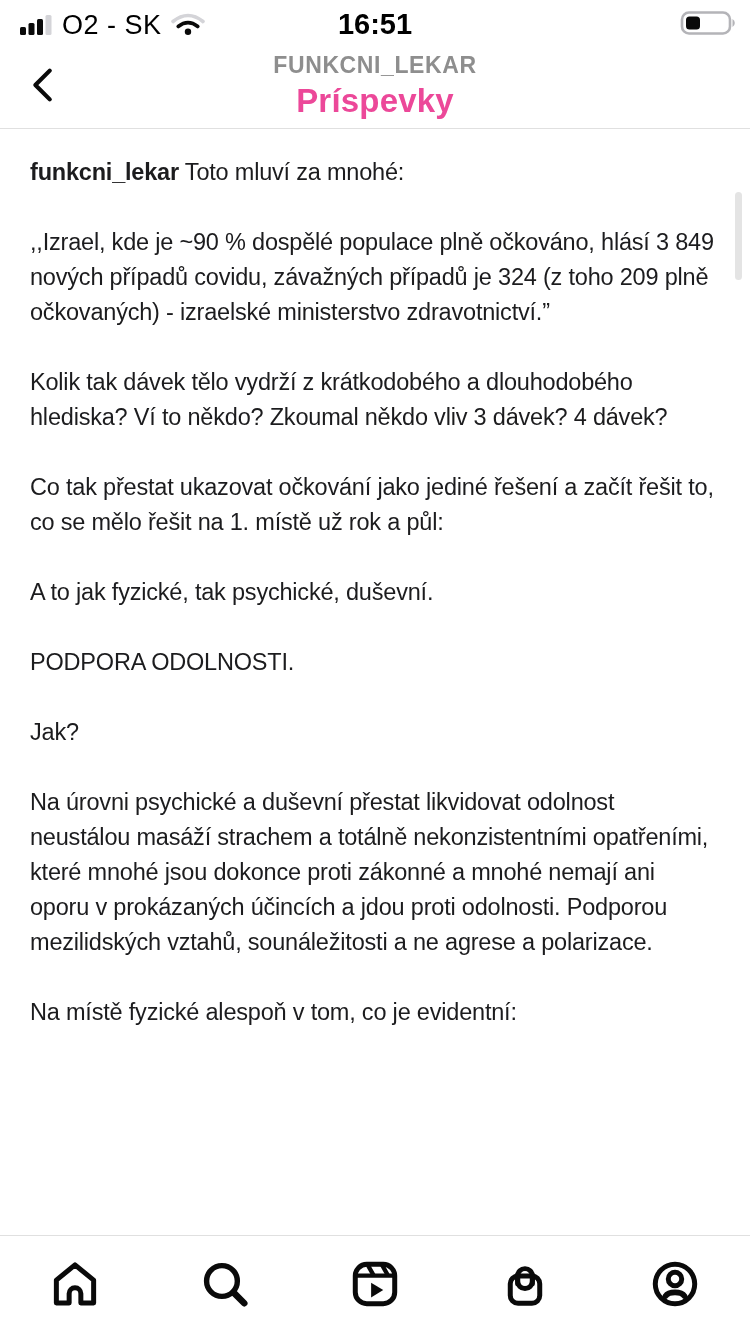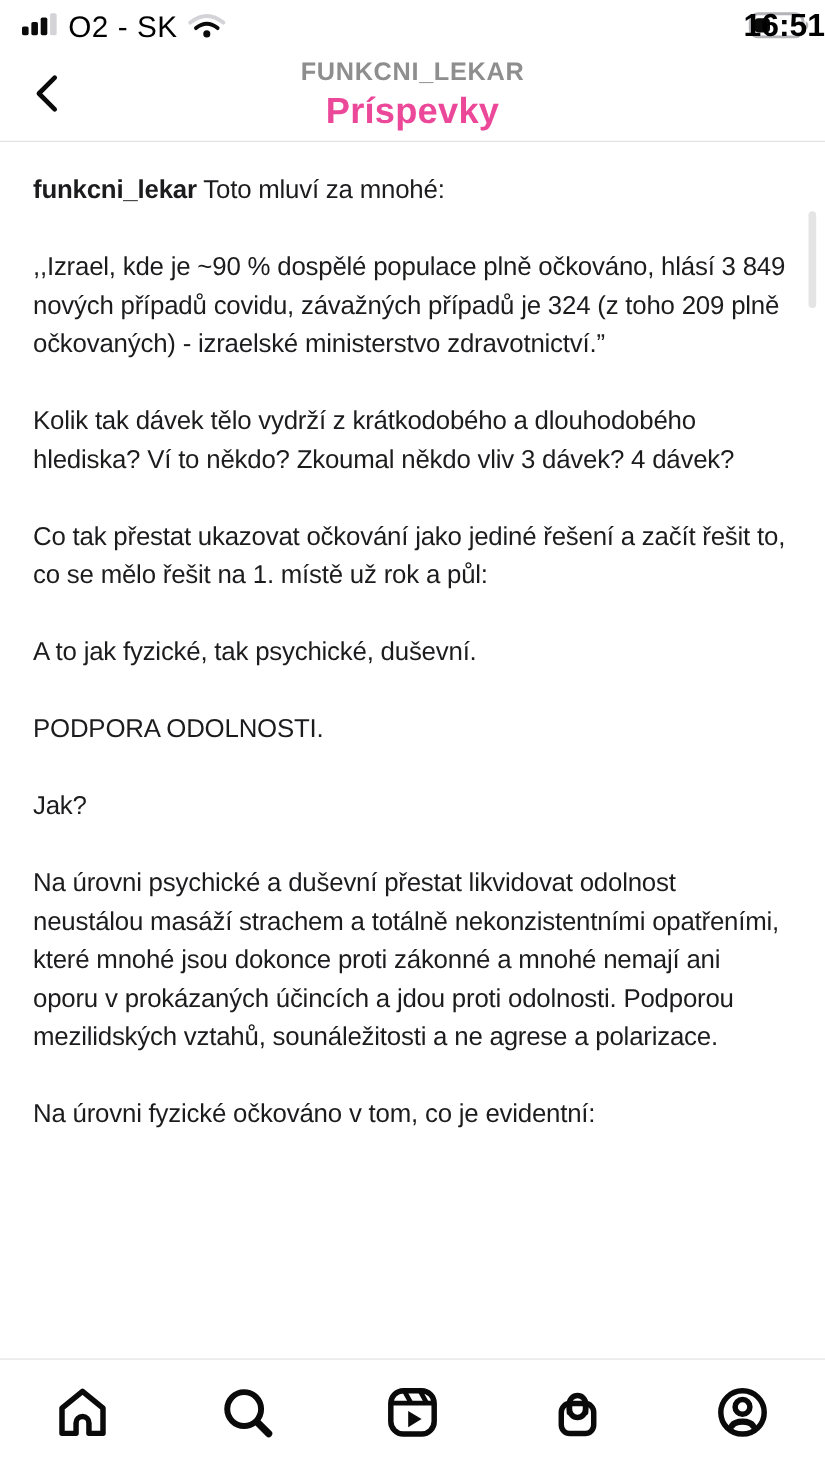--- a/index.html
+++ b/index.html
@@ -11,24 +11,24 @@
   body{
     position:relative; background:var(--bg); overflow:hidden;
     font-family:"Liberation Sans", sans-serif; color:var(--text);
   }
   
   .statusbar{
     position:absolute; top:0; left:0; width:750px; height:44px;
     display:flex; align-items:center; justify-content:space-between;
     padding:6px 12px 0 20px;
   }
-  .sb-left{display:flex; align-items:flex-start; gap:8px;}
+  .sb-left{display:flex; align-items:flex-end; gap:8px;}
   .carrier{font-size:27px; letter-spacing:.5px; color:#000;}
   .sb-time{
-    position:absolute; left:0; right:0; top:8px; text-align:right;
+    position:absolute; left:0; right:0; top:8px; text-align:center;
     font-size:29px; font-weight:600; color:#000; pointer-events:none;
   }
   .sb-right{display:flex; align-items:center;}
   
   .header{
     position:absolute; top:44px; left:0; width:750px; height:85px;
     display:flex; flex-direction:column; align-items:center; justify-content:center;
     border-bottom:1px solid var(--divider); background:var(--bg);
   }
   .header-sub{font-size:23px; font-weight:600; letter-spacing:.6px; color:var(--muted);}
@@ -113,21 +113,21 @@
 
 <div class="content">
   <p class="para"><span class="bold">funkcni_lekar</span><span> Toto mluví za mnohé:</span></p>
   <p class="para">,,Izrael, kde je ~90&nbsp;% dospělé populace plně očkováno, hlásí 3&nbsp;849 nových případů covidu, závažných případů je 324 (z toho 209 plně očkovaných) - izraelské ministerstvo zdravotnictví.”</p>
   <p class="para">Kolik tak dávek tělo vydrží z krátkodobého a dlouhodobého hlediska? Ví to někdo? Zkoumal někdo vliv 3 dávek? 4 dávek?</p>
   <p class="para">Co tak přestat ukazovat očkování jako jediné řešení a začít řešit to, co se mělo řešit na 1. místě už rok a půl:</p>
   <p class="para">A to jak fyzické, tak psychické, duševní.</p>
   <p class="para">PODPORA ODOLNOSTI.</p>
   <p class="para">Jak?</p>
   <p class="para">Na úrovni psychické a duševní přestat likvidovat odolnost neustálou masáží strachem a totálně nekonzistentními opatřeními, které mnohé jsou dokonce proti zákonné a mnohé nemají ani oporu v prokázaných účincích a jdou proti odolnosti. Podporou mezilidských vztahů, sounáležitosti a ne agrese a polarizace.</p>
-  <p class="para">Na úrovni fyzické očkováno v tom, co je evidentní:</p>
+  <p class="para">Na místě fyzické alespoň v tom, co je evidentní:</p>
 </div>
 
 <div class="scrollbar"></div>
 
 <div class="bottomnav">
   <button class="nav-item">
     <span>
       <svg width="52" height="52" viewBox="0 0 24 24">
         <path class="st st-round" d="M3.4 10.2 L12 3.2 L20.6 10.2 L20.6 20.8 L14.7 20.8 L14.7 16.4 A2.7 2.7 0 0 0 9.3 16.4 L9.3 20.8 L3.4 20.8 Z"></path>
       </svg>

